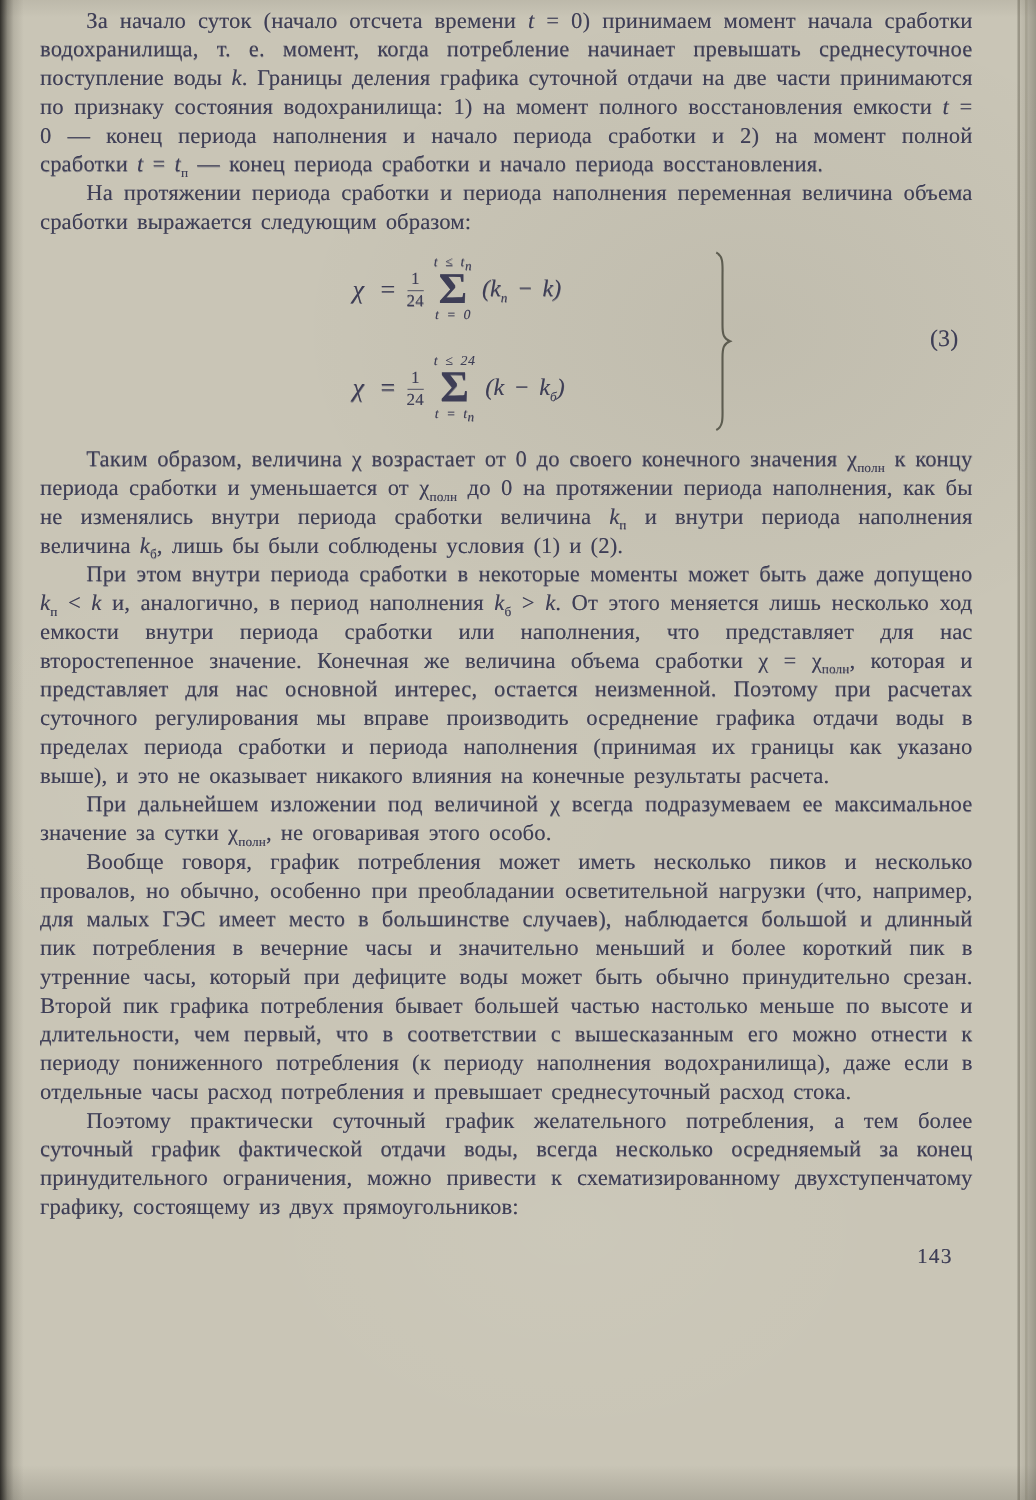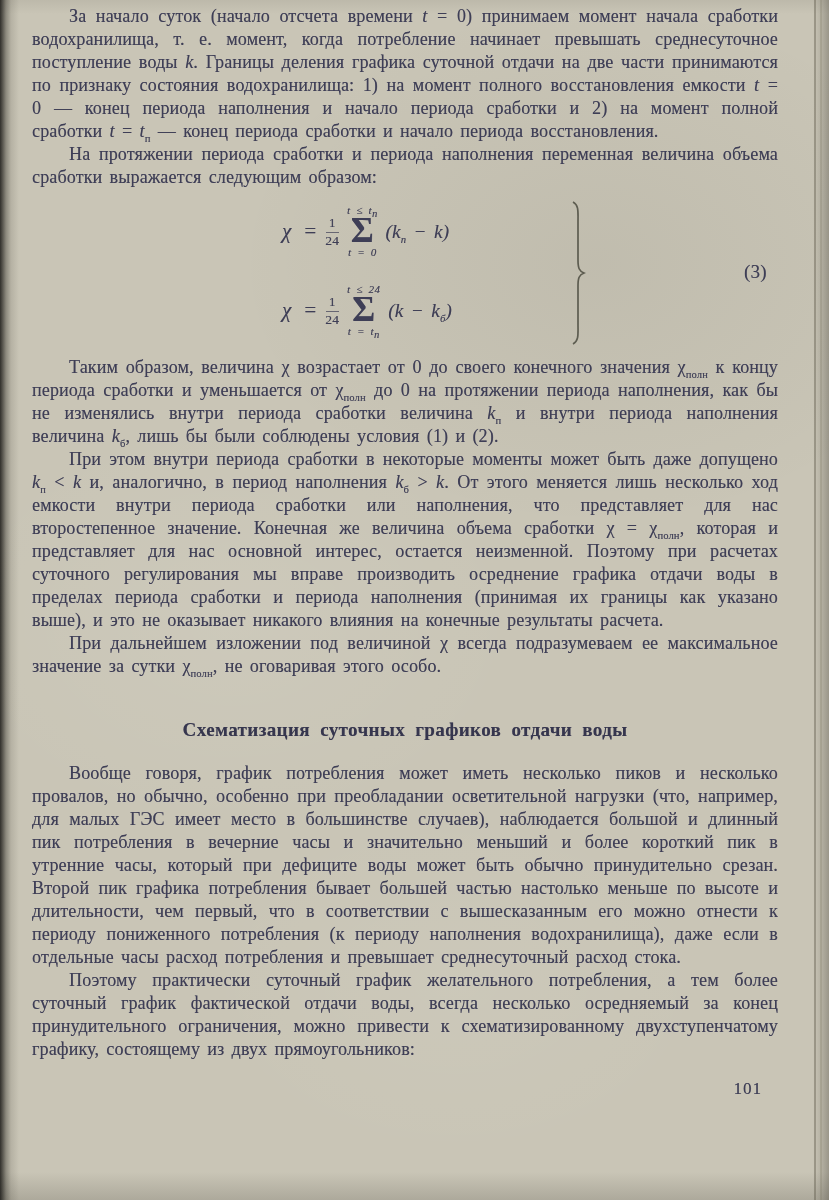--- a/index.html
+++ b/index.html
@@ -94,23 +94,22 @@
       <svg class="brace" width="16" height="146" viewBox="0 0 16 146" aria-hidden="true">
         <path d="M3,2 C9,5 8,12 8,22 L8,60 C8,68 9,71 14,73 C9,75 8,78 8,86 L8,124 C8,134 9,141 3,144" fill="none" stroke="#4b4b40" stroke-width="1.7" opacity="0.85"></path>
       </svg>
       <span class="eq-number">(3)</span>
     </div>
 
     <p class="para">Таким образом, величина χ возрастает от 0 до своего конечного значения χ<sub>полн</sub> к концу периода сработки и уменьшается от χ<sub>полн</sub> до 0 на протяжении периода наполнения, как бы не изменялись внутри периода сработки величина <em>k</em><sub>п</sub> и внутри периода наполнения величина <em>k</em><sub>б</sub>, лишь бы были соблюдены условия (1) и (2).</p>
     <p class="para">При этом внутри периода сработки в некоторые моменты может быть даже допущено <em>k</em><sub>п</sub> &lt; <em>k</em> и, аналогично, в период наполнения <em>k</em><sub>б</sub> &gt; <em>k</em>. От этого меняется лишь несколько ход емкости внутри периода сработки или наполнения, что представляет для нас второстепенное значение. Конечная же величина объема сработки χ = χ<sub>полн</sub>, которая и представляет для нас основной интерес, остается неизменной. Поэтому при расчетах суточного регулирования мы вправе производить осреднение графика отдачи воды в пределах периода сработки и периода наполнения (принимая их границы как указано выше), и это не оказывает никакого влияния на конечные результаты расчета.</p>
     <p class="para">При дальнейшем изложении под величиной χ всегда подразумеваем ее максимальное значение за сутки χ<sub>полн</sub>, не оговаривая этого особо.</p>
 
-    <h2 class="heading">Схематизация суточных графиков отдачи воды</h2>
 
     <p class="para">Вообще говоря, график потребления может иметь несколько пиков и несколько провалов, но обычно, особенно при преобладании осветительной нагрузки (что, например, для малых ГЭС имеет место в большинстве случаев), наблюдается большой и длинный пик потребления в вечерние часы и значительно меньший и более короткий пик в утренние часы, который при дефиците воды может быть обычно принудительно срезан. Второй пик графика потребления бывает большей частью настолько меньше по высоте и длительности, чем первый, что в соответствии с вышесказанным его можно отнести к периоду пониженного потребления (к периоду наполнения водохранилища), даже если в отдельные часы расход потребления и превышает среднесуточный расход стока.</p>
     <p class="para">Поэтому практически суточный график желательного потребления, а тем более суточный график фактической отдачи воды, всегда несколько осредняемый за конец принудительного ограничения, можно привести к схематизированному двухступенчатому графику, состоящему из двух прямоугольников:</p>
 
-    <div class="page-number">101</div>
+    <div class="page-number">143</div>
   </div>
 
   <div class="edge-line a"></div>
   <div class="edge-line b"></div>
 </div>
 
 </body></html>

